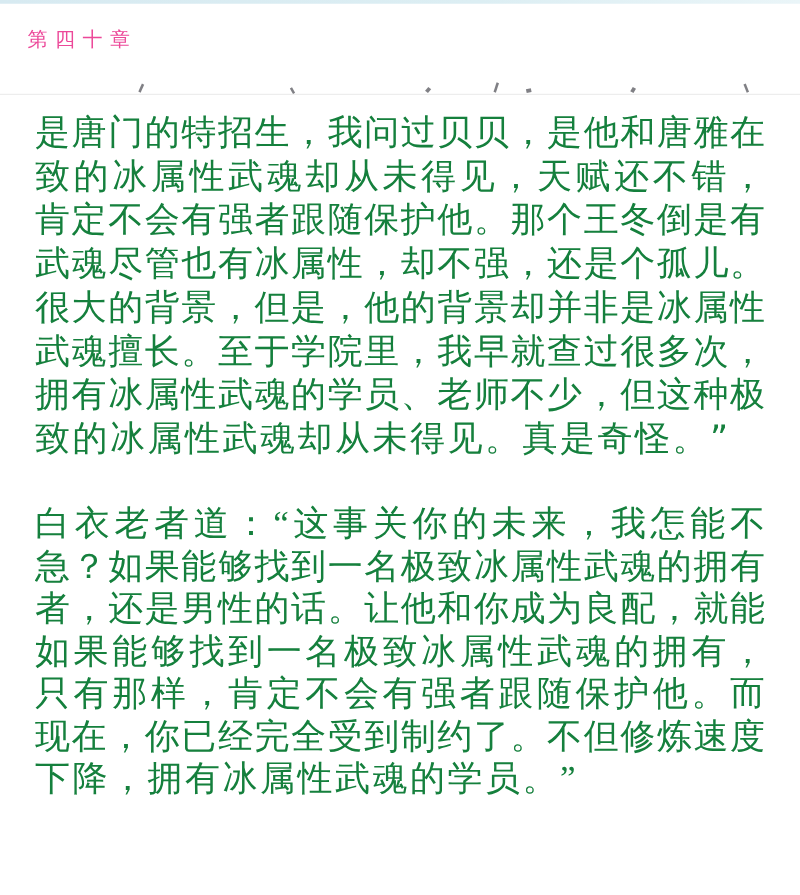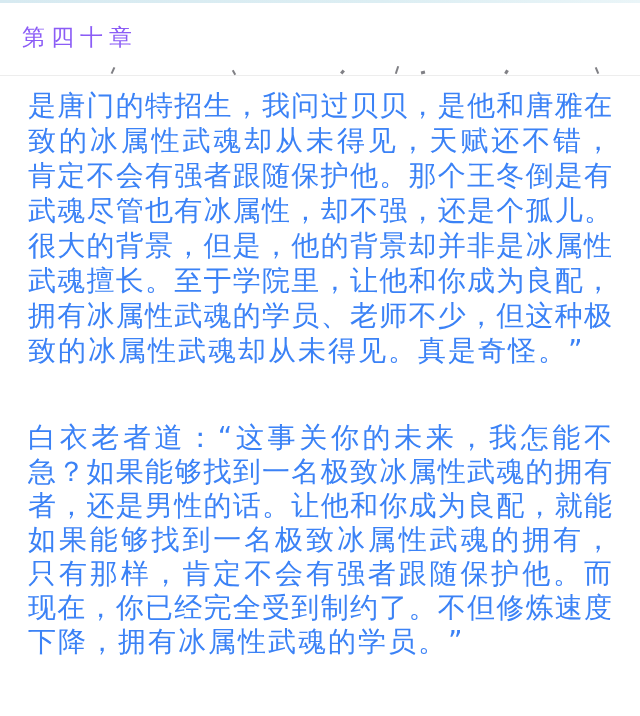--- a/index.html
+++ b/index.html
@@ -32,23 +32,23 @@
     top: 0; left: 0;
     width: 640px; height: 76px;
     background: #ffffff;
     border-bottom: 1px solid #ededed;
   }
 
   .chapter-title {
     position: absolute;
     left: 22px;
     top: 22px;
-    font-size: 23px;
+    font-size: 16px;
     letter-spacing: 6px;
-    color: #8b5cf6;
+    color: #ec4899;
     font-weight: 500;
   }
 
   
   .stroke-remnant {
     position: absolute;
     background: #55555c;
     opacity: 0.75;
   }
   .stroke-remnant.r1 { left: 112px; top: 67px; width: 2px; height: 7px; transform: rotate(24deg); }
@@ -63,28 +63,28 @@
     position: absolute;
     top: 76px; left: 0;
     width: 640px; height: 640px;
     padding: 0 28px;
     color: #3c3c42;
   }
 
   .paragraph { width: 100%; }
   .paragraph.p1 { margin-top: 12px; }
   .paragraph.p2 { margin-top: 24px; }
-  .paragraph.p3 { margin-top: 53px; }
+  .paragraph.p3 { margin-top: 35px; font-family: Liberation Serif, serif; }
 
   .line {
     font-size: 28px;
     line-height: 35px;
     height: 35px;
     white-space: nowrap;
-    color: #3b82f6;
+    color: #15803d;
     text-align: justify;
     
     text-align-last: justify;
     overflow: hidden;
   }
   .paragraph.p3 .line {
     line-height: 34px;
     height: 34px;
   }
   .line.natural {
@@ -111,21 +111,21 @@
   </div>
 
   <div class="page-body">
 
     <div class="paragraph p1">
       <div class="line">是唐门的特招生，我问过贝贝，是他和唐雅在</div>
       <div class="line">致的冰属性武魂却从未得见，天赋还不错，</div>
       <div class="line">肯定不会有强者跟随保护他。那个王冬倒是有</div>
       <div class="line">武魂尽管也有冰属性，却不强，还是个孤儿。</div>
       <div class="line">很大的背景，但是，他的背景却并非是冰属性</div>
-      <div class="line">武魂擅长。至于学院里，让他和你成为良配，</div>
+      <div class="line">武魂擅长。至于学院里，我早就查过很多次，</div>
       <div class="line">拥有冰属性武魂的学员、老师不少，但这种极</div>
       <div class="line natural">致的冰属性武魂却从未得见。真是奇怪。”</div>
     </div>
 
 
     <div class="paragraph p3">
       <div class="line">白衣老者道：“这事关你的未来，我怎能不</div>
       <div class="line">急？如果能够找到一名极致冰属性武魂的拥有</div>
       <div class="line">者，还是男性的话。让他和你成为良配，就能</div>
       <div class="line">如果能够找到一名极致冰属性武魂的拥有，</div>

